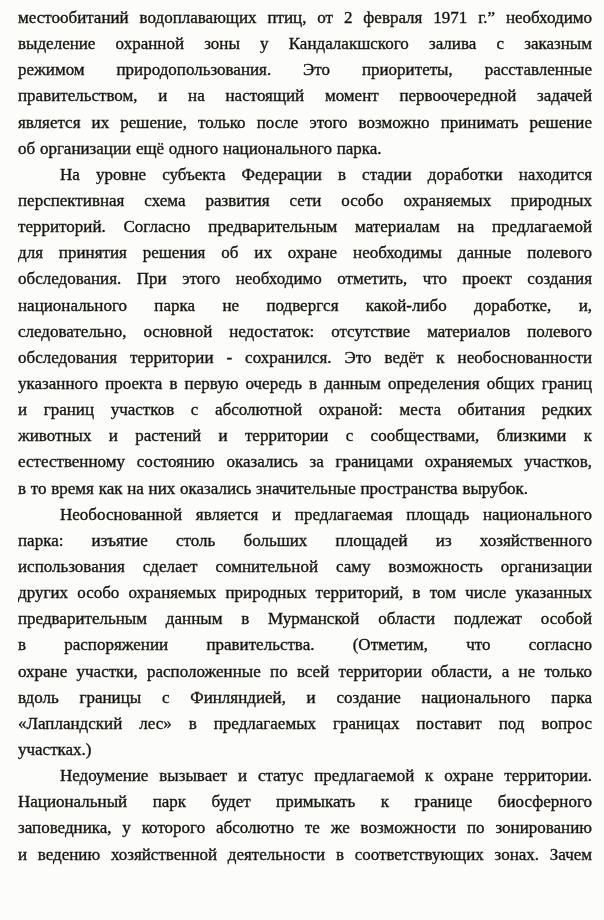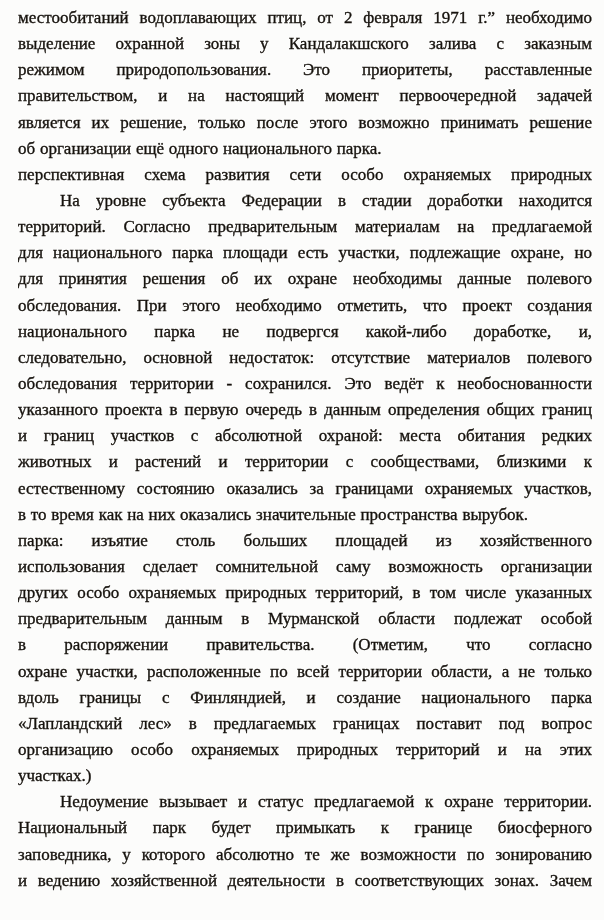--- a/index.html
+++ b/index.html
@@ -52,46 +52,45 @@
   <div class="para">
     <div class="ln">местообитаний водоплавающих птиц, от 2 февраля 1971 г.” необходимо</div>
     <div class="ln">выделение охранной зоны у Кандалакшского залива с заказным</div>
     <div class="ln">режимом природопользования.  Это приоритеты, расставленные</div>
     <div class="ln">правительством, и на настоящий момент первоочередной задачей</div>
     <div class="ln">является их решение, только после этого возможно принимать решение</div>
     <div class="ln last">об организации ещё одного национального парка.</div>
   </div>
 
   <div class="para">
+    <div class="ln ind">На уровне субъекта Федерации в стадии доработки находится</div>
     <div class="ln">перспективная схема развития сети особо охраняемых природных</div>
-    <div class="ln ind">На уровне субъекта Федерации в стадии доработки находится</div>
     <div class="ln">территорий. Согласно предварительным материалам на предлагаемой</div>
-    <div class="ln">для национального парка площади есть участки, подлежащие охране, но</div>
     <div class="ln">для принятия решения об их охране необходимы данные полевого</div>
     <div class="ln">обследования. При этого необходимо отметить, что проект создания</div>
     <div class="ln">национального парка не подвергся какой-либо доработке, и,</div>
     <div class="ln">следовательно, основной недостаток: отсутствие материалов полевого</div>
     <div class="ln">обследования территории - сохранился. Это ведёт к необоснованности</div>
     <div class="ln">указанного проекта в первую очередь в данным определения общих границ</div>
     <div class="ln">и границ участков с абсолютной охраной: места обитания редких</div>
     <div class="ln">животных и растений и территории с сообществами, близкими к</div>
     <div class="ln">естественному состоянию оказались за границами охраняемых участков,</div>
     <div class="ln last">в то время как на них оказались значительные пространства вырубок.</div>
   </div>
 
   <div class="para">
+    <div class="ln ind">Необоснованной является и предлагаемая площадь национального</div>
     <div class="ln">парка: изъятие столь больших площадей из хозяйственного</div>
     <div class="ln">использования сделает сомнительной саму возможность организации</div>
     <div class="ln">других особо охраняемых природных территорий, в том числе указанных</div>
     <div class="ln">предварительным данным в Мурманской области подлежат особой</div>
     <div class="ln">в распоряжении правительства. (Отметим, что согласно</div>
     <div class="ln">охране участки, расположенные по всей территории области, а не только</div>
     <div class="ln">вдоль границы с Финляндией, и создание национального парка</div>
     <div class="ln">«Лапландский лес» в предлагаемых границах поставит под вопрос</div>
-    <div class="ln">организацию особо охраняемых природных территорий и на этих</div>
     <div class="ln last">участках.)</div>
   </div>
 
   <div class="para">
     <div class="ln ind">Недоумение вызывает и статус предлагаемой к охране территории.</div>
     <div class="ln">Национальный парк будет примыкать к границе биосферного</div>
     <div class="ln">заповедника, у которого абсолютно те же возможности по зонированию</div>
     <div class="ln">и ведению хозяйственной деятельности в соответствующих зонах. Зачем</div>
   </div>
 

